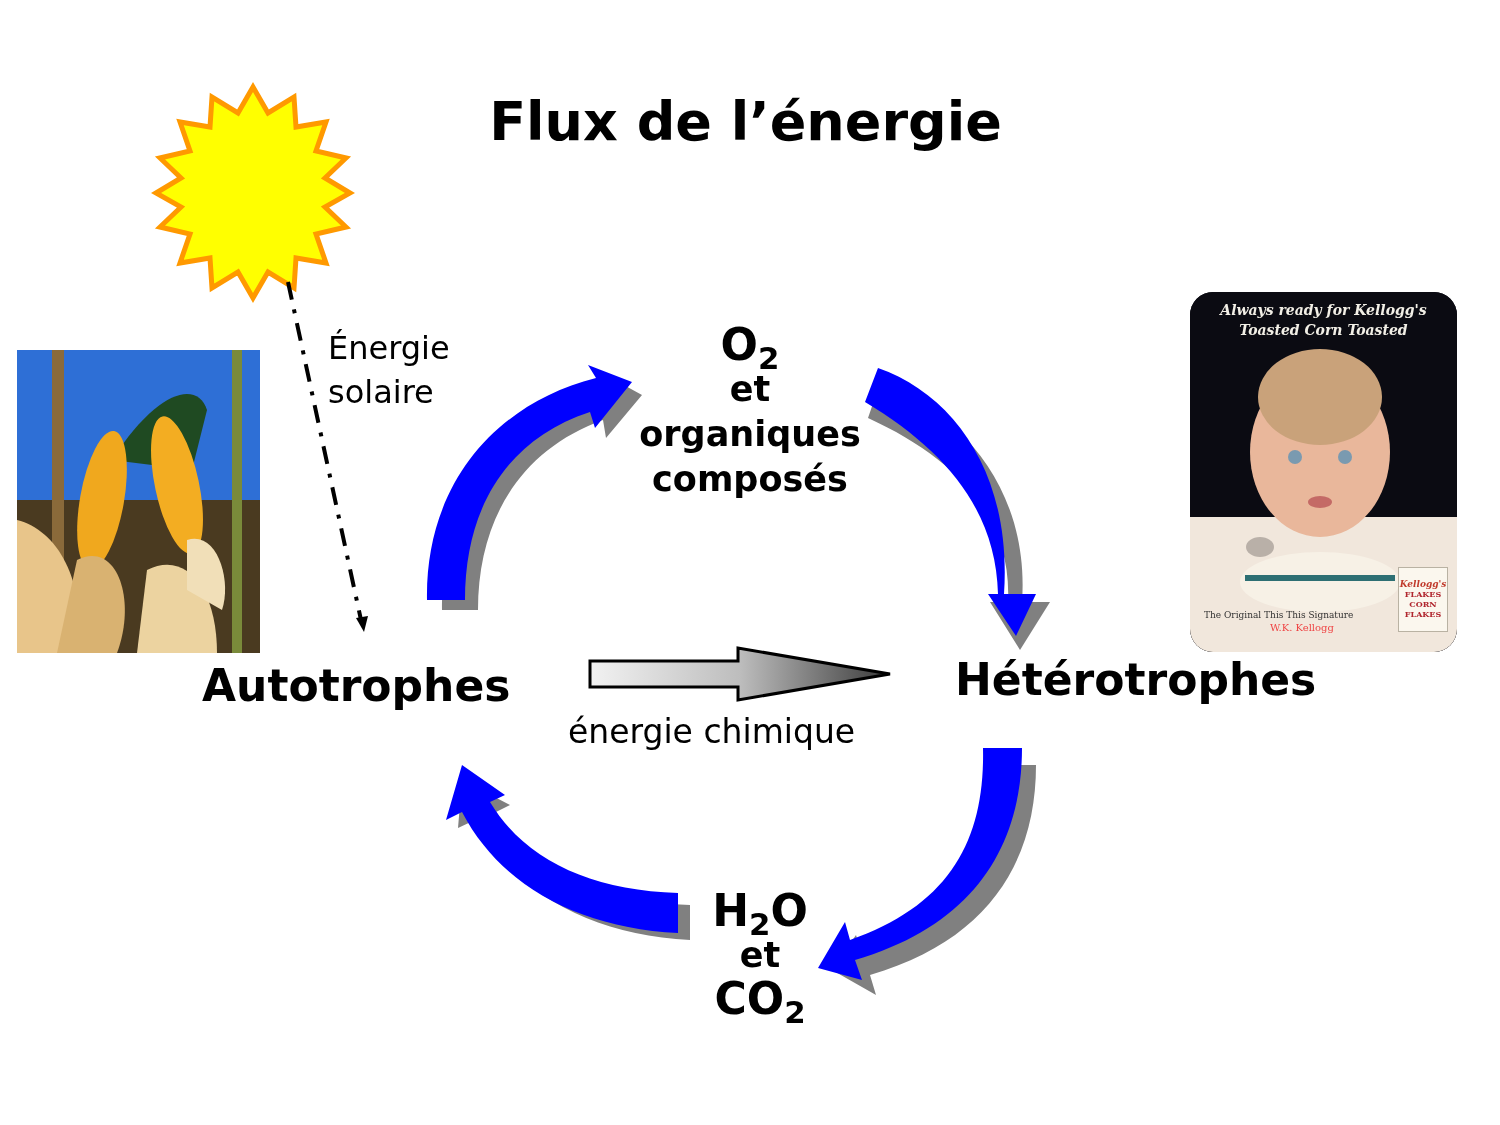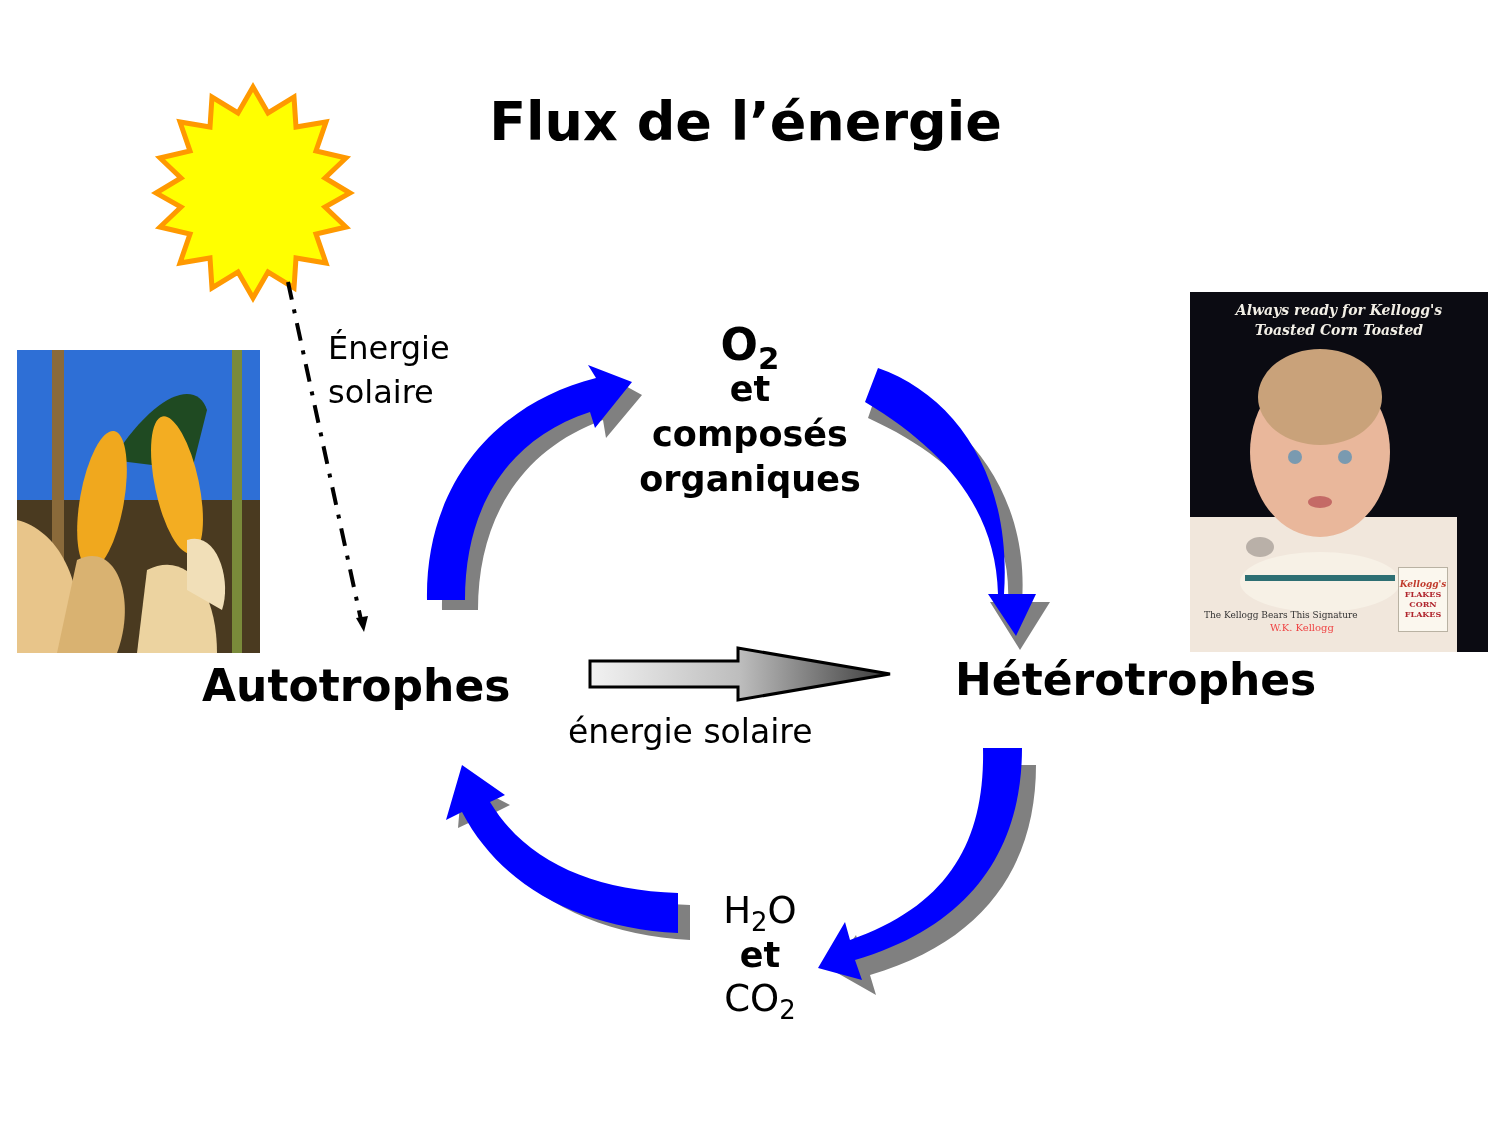--- a/index.html
+++ b/index.html
@@ -9,28 +9,28 @@
   .title { left:0; width:1491px; top:90px; text-align:center; font-size:54px; font-weight:bold; }
   .label-bold { font-weight:bold; }
   .auto { left:202px; top:660px; font-size:44px; }
   .hetero { left:955px; top:654px; font-size:44px; }
   .solar { left:328px; top:326px; font-size:32px; line-height:44px; }
   .chem { left:568px; top:712px; font-size:33px; }
   .top-chem { left:620px; width:260px; top:322px; text-align:center; line-height:45px; }
   .top-chem .big { font-size:44px; font-weight:bold; }
   .top-chem .med { font-size:35px; font-weight:bold; }
   .bot-chem { left:680px; width:160px; top:885px; text-align:center; }
-  .bot-chem .big { font-size:37px; font-weight:normal; line-height:52px; }
+  .bot-chem .big { font-size:44px; font-weight:bold; line-height:52px; }
   .bot-chem .med { font-size:35px; font-weight:bold; line-height:36px; }
   sub { font-size:0.7em; vertical-align:-0.3em; line-height:0; }
   svg { position:absolute; left:0; top:0; }
   
   .corn { left:17px; top:350px; width:243px; height:303px; overflow:hidden;
           background:linear-gradient(180deg,#2b63c8 0%,#3b79d9 35%,#5d4a2a 60%,#3c2a16 100%); }
-  .poster { left:1190px; top:292px; width:298px; height:360px; overflow:hidden; background:#0b0b12; }
+  .poster { left:1190px; top:292px; width:267px; height:360px; overflow:hidden; background:#0b0b12;border-radius:23px; }
   .poster-headline { position:absolute; left:0; width:100%; top:8px; text-align:center; color:#f2efe6;
           font-family:"DejaVu Serif", serif; font-style:italic; font-weight:bold; font-size:14px; line-height:20px; }
   .poster-footer { position:absolute; left:14px; top:318px; font-family:"DejaVu Serif", serif; font-size:9px; color:#333; }
   .poster-sign { position:absolute; left:80px; top:330px; font-family:"DejaVu Serif", serif; font-size:10px; color:#ef4444; }
   .box { position:absolute; left:208px; top:275px; width:50px; height:65px; background:#fbf7ee; border:1px solid #b9b2a3;
          font-family:"DejaVu Serif", serif; font-size:8px; text-align:center; line-height:10px; color:#b0262e; font-weight:bold; padding-top:11px; box-sizing:border-box; }
   .box .brand { font-style:italic; color:#c0392b; font-size:9px; }
 </style>
 </head>
 <body>
@@ -100,44 +100,44 @@
     <circle cx="155" cy="165" r="7" fill="#7a9ab0"></circle>
     <ellipse cx="130" cy="210" rx="12" ry="6" fill="#c46a66"></ellipse>
     <ellipse cx="130" cy="290" rx="80" ry="30" fill="#f7f1e6"></ellipse>
     <rect x="55" y="283" width="150" height="6" fill="#2d6f73"></rect>
     <ellipse cx="70" cy="255" rx="14" ry="10" fill="#b9b0a8"></ellipse>
   </svg>
   <div class="poster-headline">
     <div>Always ready for Kellogg's</div>
     <div>Toasted Corn Toasted</div>
   </div>
-  <div class="poster-footer">The Kellogg Bears This Signature</div>
+  <div class="poster-footer">The Original This This Signature</div>
   <div class="poster-sign">W.K. Kellogg</div>
   <div class="box">
     <div class="brand">Kellogg's</div>
     <div>FLAKES</div>
     <div>CORN</div>
     <div>FLAKES</div>
   </div>
 </div>
 
 <div class="abs solar">
   <div>Énergie</div>
   <div>solaire</div>
 </div>
 
 <div class="abs top-chem">
   <div class="big"><span>O</span><sub>2</sub></div>
   <div class="med">et</div>
+  <div class="med">organiques</div>
   <div class="med">composés</div>
-  <div class="med">organiques</div>
 </div>
 
 <div class="abs auto label-bold">Autotrophes</div>
 <div class="abs hetero label-bold">Hétérotrophes</div>
 
-<div class="abs chem">énergie solaire</div>
+<div class="abs chem">énergie chimique</div>
 
 <div class="abs bot-chem">
   <div class="big"><span>H</span><sub>2</sub><span>O</span></div>
   <div class="med">et</div>
   <div class="big"><span>CO</span><sub>2</sub></div>
 </div>
 
 </body></html>

